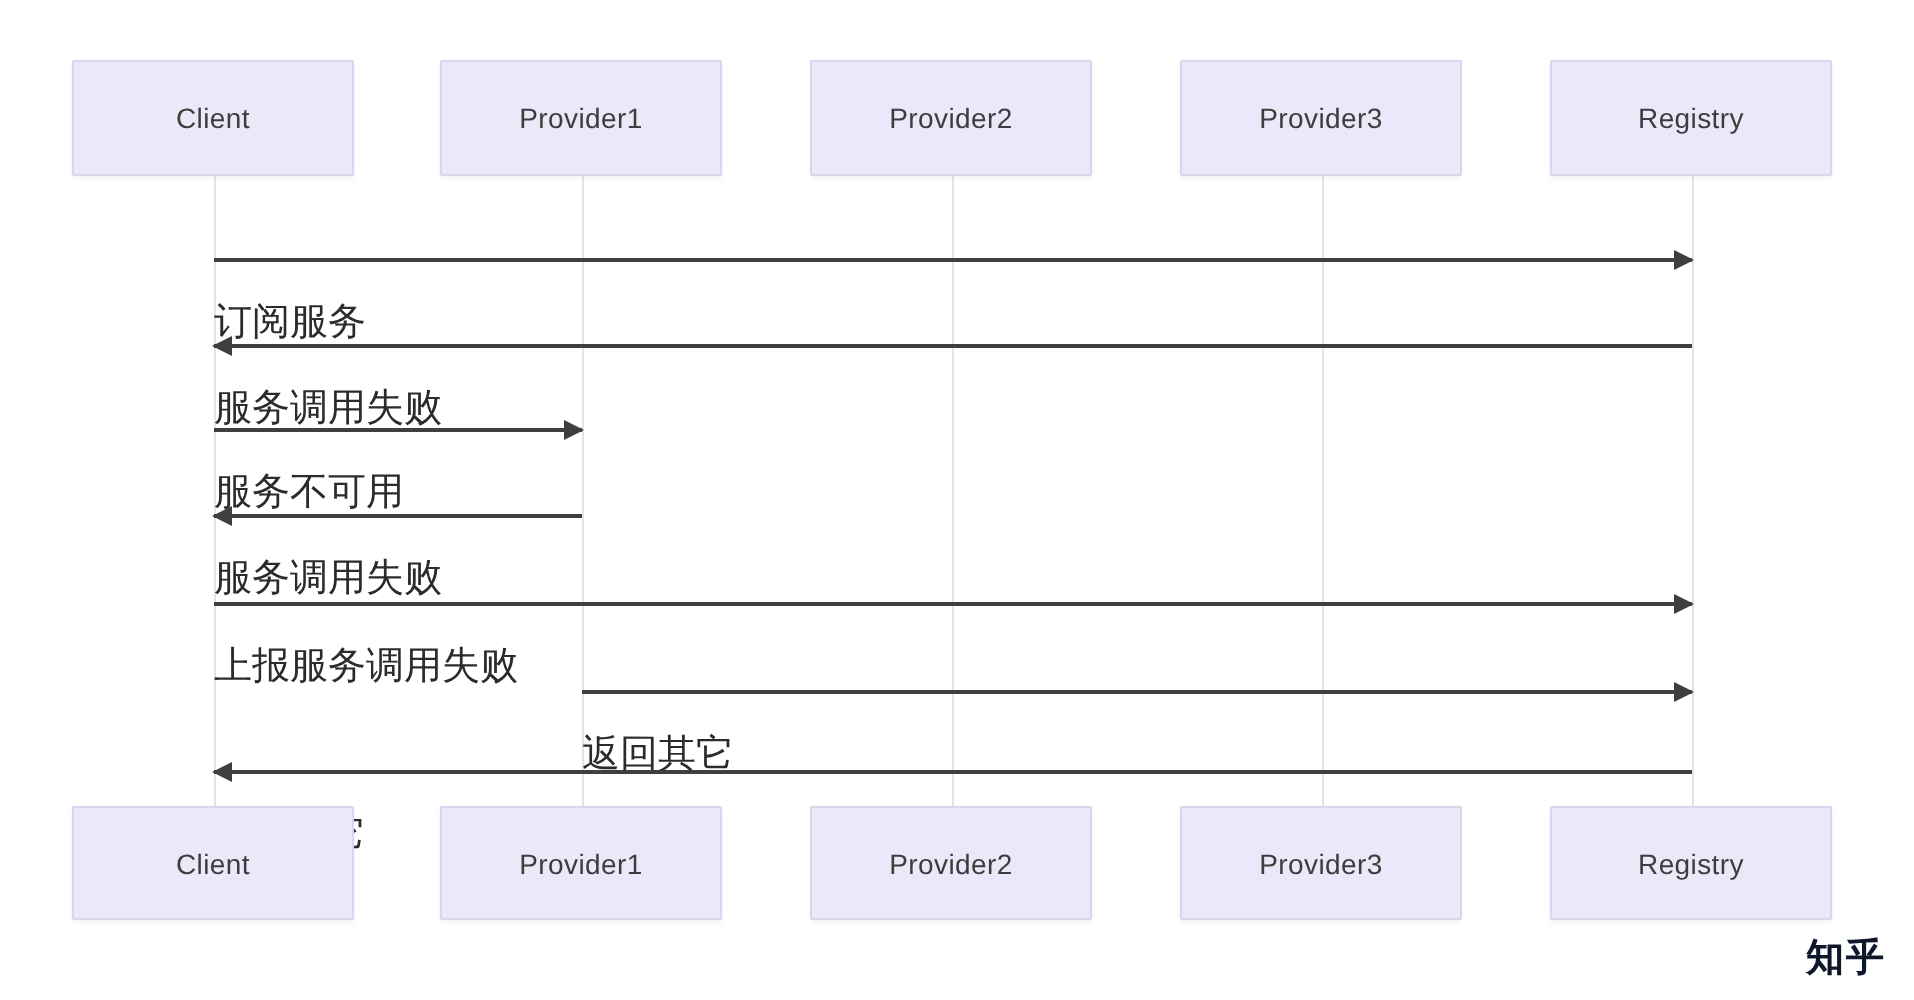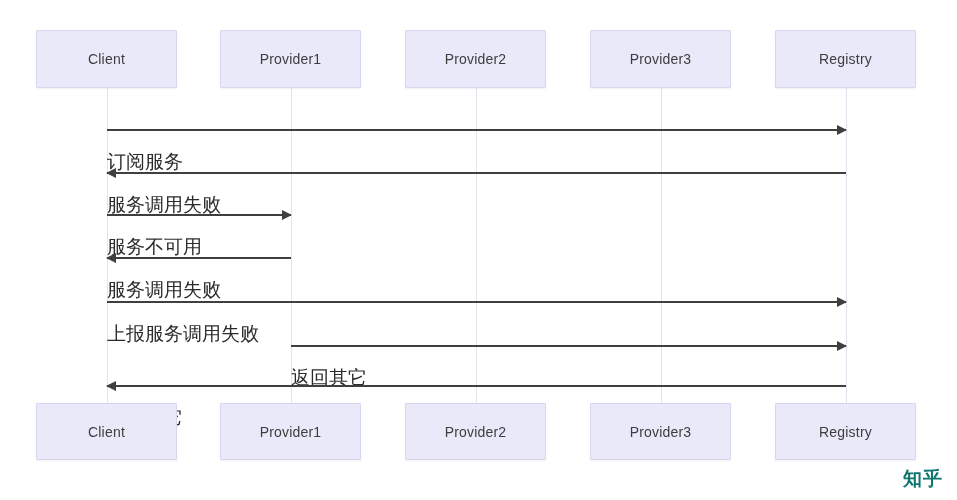--- a/index.html
+++ b/index.html
@@ -81,21 +81,21 @@
     margin-top: 48px;
   }
   
   #watermark {
     position: absolute;
     right: 14px;
     bottom: 8px;
     display: flex;
     align-items: baseline;
     gap: 0;
-    color: #0f766e;
+    color: #0f172a;
     font-size: 19px;
     letter-spacing: 1px;
     user-select: none;
     z-index: 5;
   }
   #watermark .wm-logo { font-weight: bold; }
 </style>
 </head>
 <body>
 

